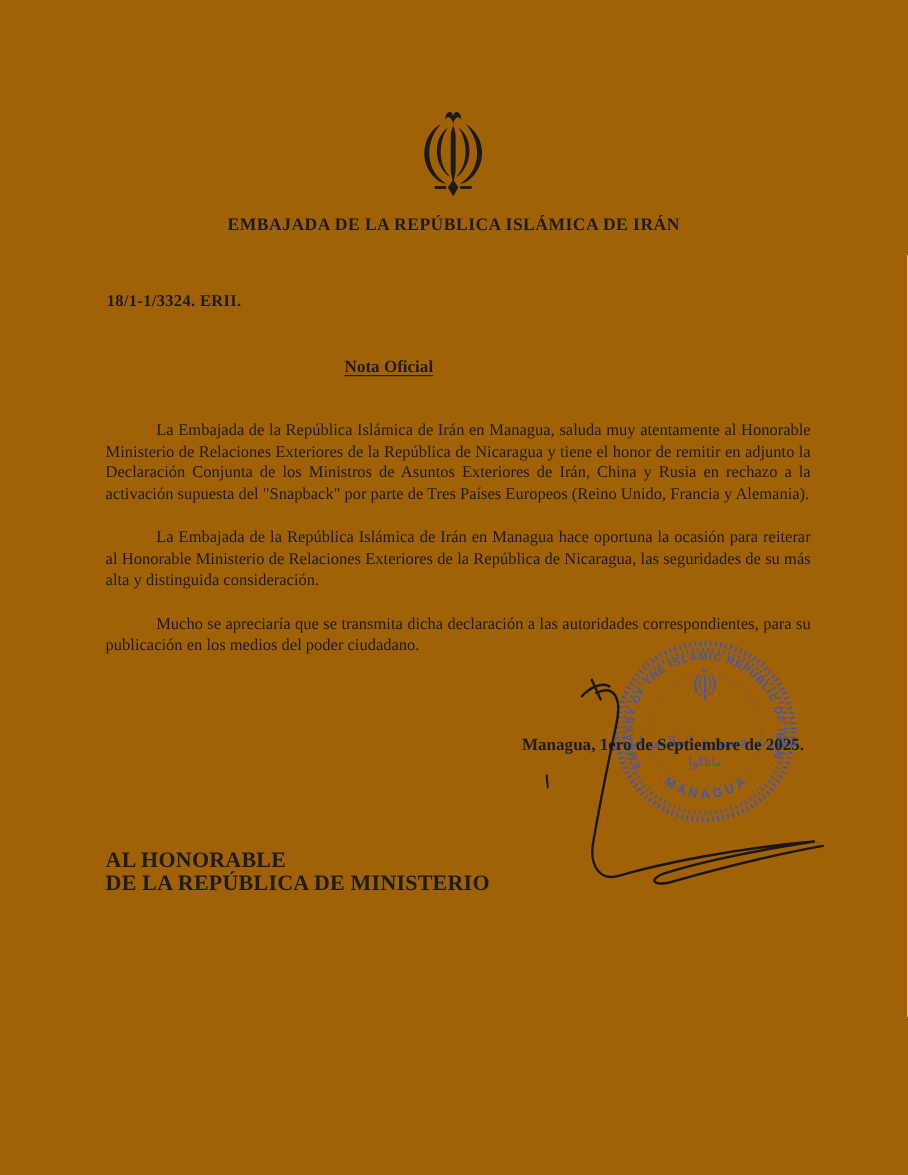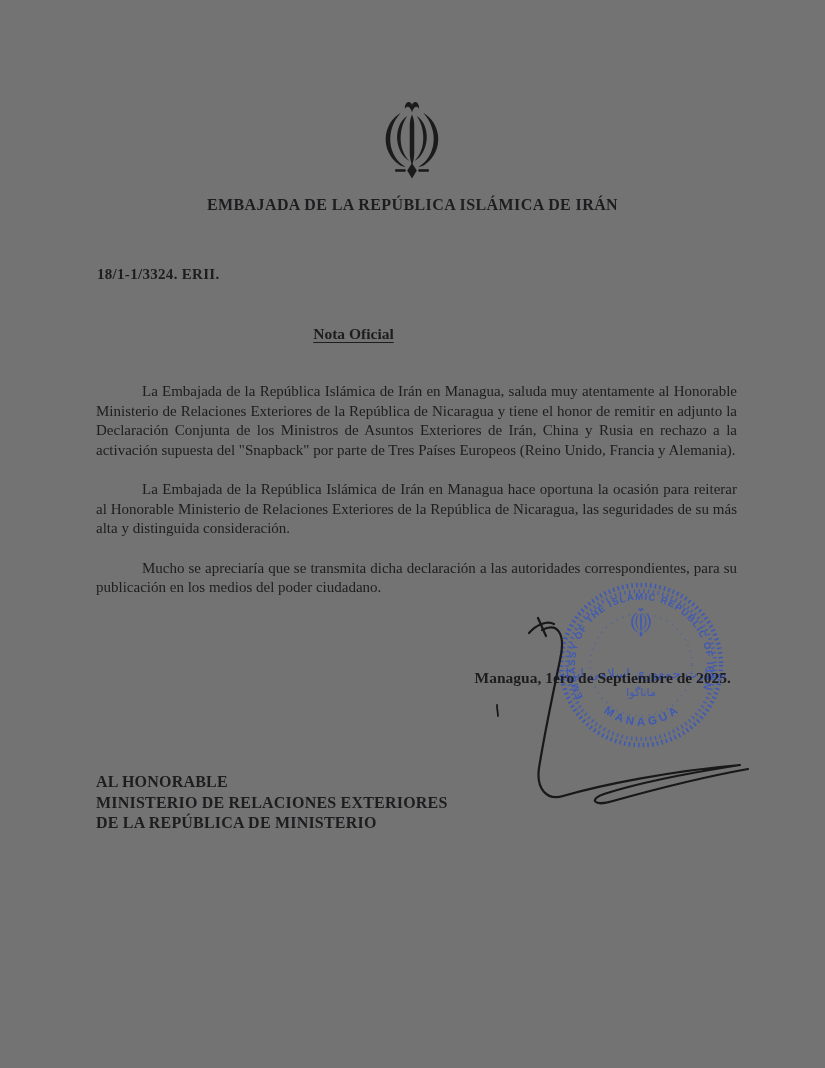--- a/index.html
+++ b/index.html
@@ -2,21 +2,21 @@
 <html><head>
 <meta charset="utf-8">
 <style>
   * { margin: 0; padding: 0; box-sizing: border-box; }
   html, body { background: #ffffff; }
   body { font-family: "Liberation Serif", serif; }
   .page {
     position: relative;
     width: 825px;
     height: 1068px;
-    background: #737373;
+    background: #a16207;
     overflow: hidden;
     color: #1d1d1f;
   }
   .emblem {
     position: absolute;
     left: 371px;
     top: 96px;
     width: 82px;
     height: 96px;
   }
@@ -71,21 +71,21 @@
     right: 94px;
     font-weight: bold;
     font-size: 15.5px;
     z-index: 4;
   }
   .addressee {
     position: absolute;
     left: 96px;
     top: 772px;
     font-weight: bold;
-    font-size: 16px;
+    font-size: 20px;
     line-height: 20.5px;
     letter-spacing: 0.2px;
   }
   .stamp {
     position: absolute;
     left: 548px;
     top: 572px;
     width: 186px;
     height: 186px;
     z-index: 2;
@@ -174,17 +174,16 @@
     <g fill="none" stroke="#181818" stroke-width="2.2" stroke-linecap="round" stroke-linejoin="round">
       <path d="M529 633 C536 625 547 620 554 624"></path>
       <path d="M538 618 L546 636"></path>
       <path d="M542 630 C558 622 566 634 560 660 C553 693 544 737 539 768 C536 789 547 801 563 796 C601 785 670 771 740 765 C695 772 638 783 604 794 C589 799 593 807 613 801 C656 789 709 776 748 769"></path>
       <path d="M497 705 C497 709 498 713 498 716" stroke-width="1.8"></path>
     </g>
   </svg>
 
   <div class="addressee">
     <div>AL HONORABLE</div>
-    <div>MINISTERIO DE RELACIONES EXTERIORES</div>
     <div>DE LA REPÚBLICA DE MINISTERIO</div>
   </div>
 
 </div>
 
 </body></html>

